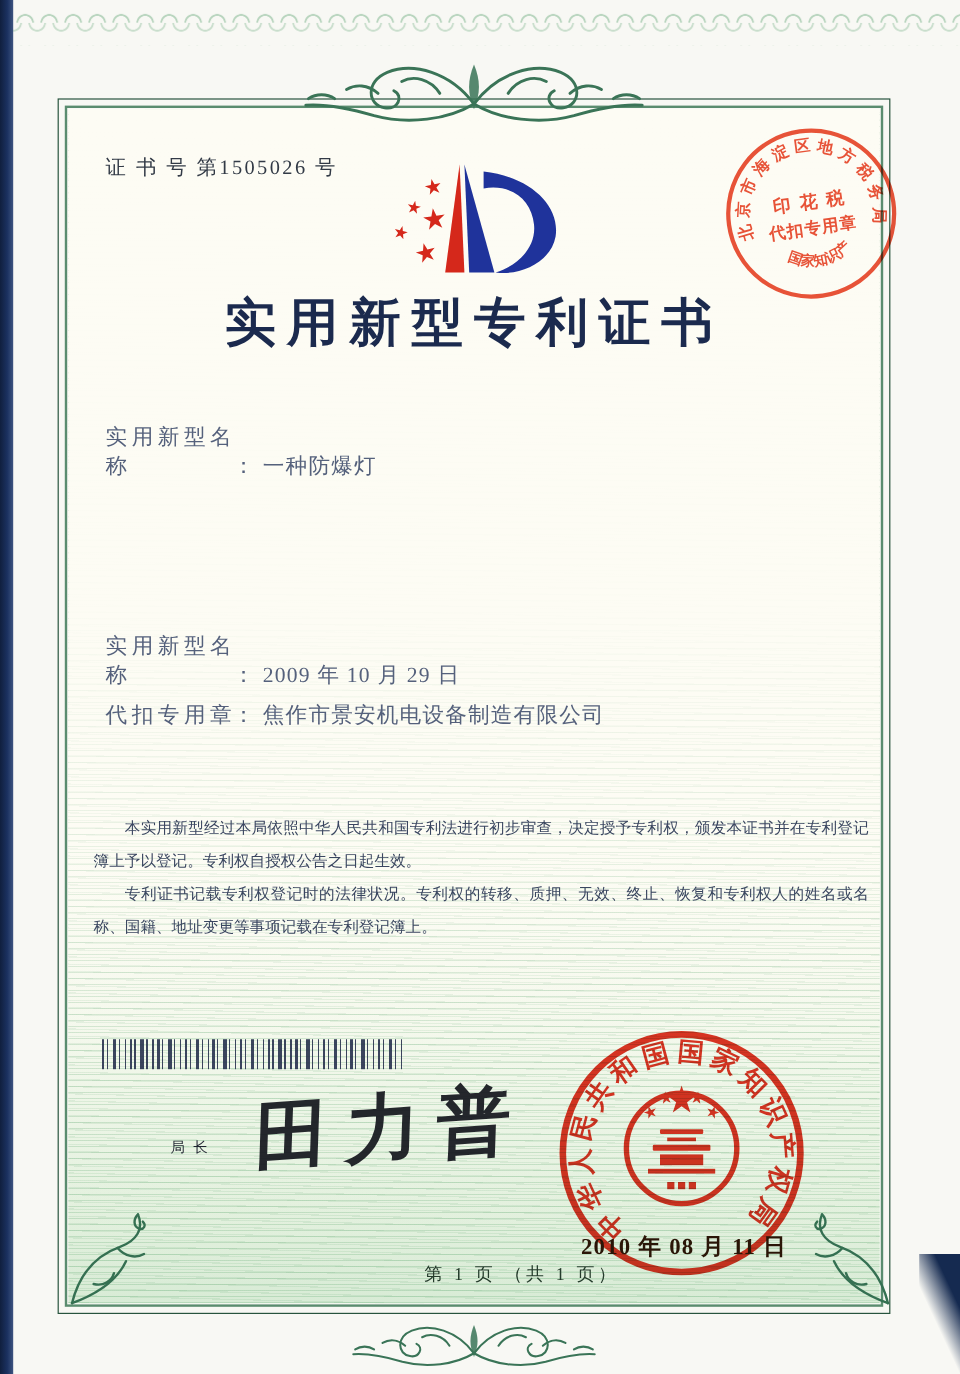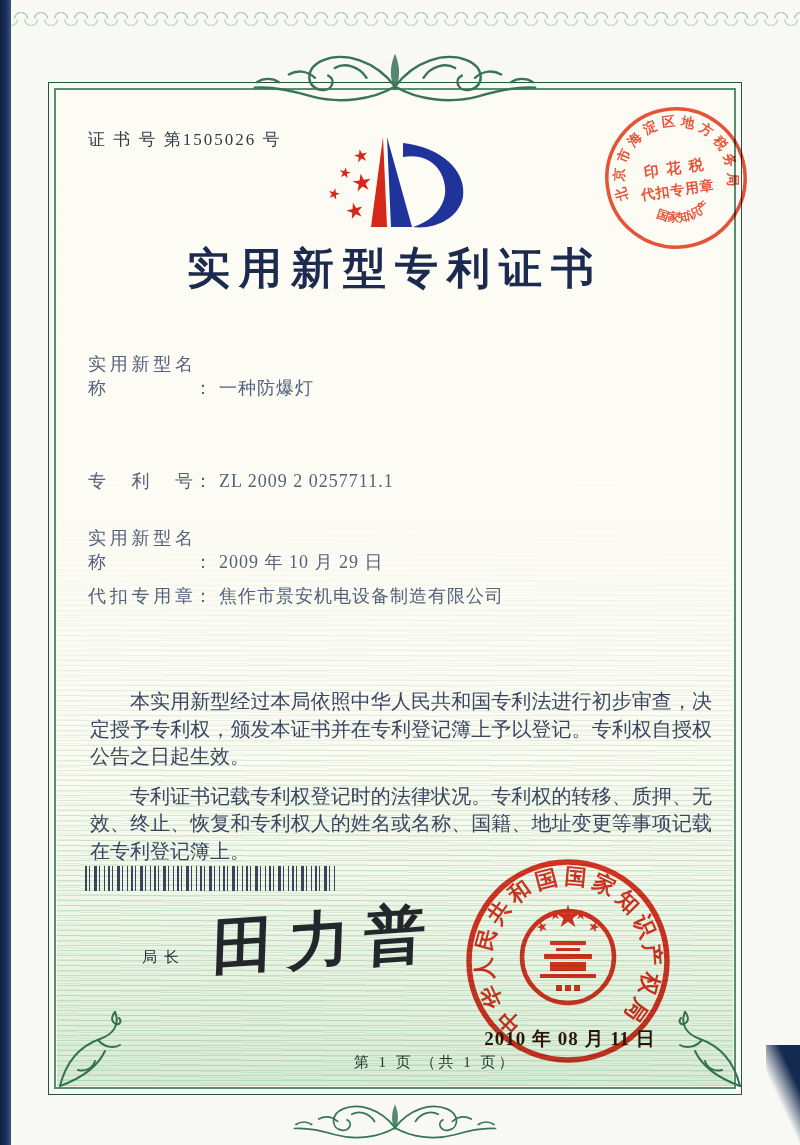--- a/index.html
+++ b/index.html
@@ -55,29 +55,29 @@
   
   .cert-no{position:absolute;left:88px;top:128px;font-size:17px;letter-spacing:2px;color:#323a46;}
   .logo{position:absolute;left:312px;top:127px;width:166px;height:110px;}
   .title{position:absolute;left:57px;top:240px;width:676px;text-align:center;
     font-size:43px;font-weight:700;letter-spacing:9px;color:var(--titleNavy);}
   .field-row{position:absolute;left:88px;width:620px;font-size:18px;color:var(--fieldText);letter-spacing:1px;}
   .flabel{display:inline-block;width:106px;text-align:justify;text-align-last:justify;vertical-align:bottom;}
   .fcolon{margin:0 2px 0 0;}
   .fvalue{margin-left:4px;}
   .paras{position:absolute;left:78px;top:676px;width:646px;color:var(--bodyText);}
-  .paras p{font-size:20px;line-height:27.5px;text-align:justify;text-indent:2em;margin:12px;}
+  .paras p{font-size:13px;line-height:27.5px;text-align:justify;text-indent:2em;margin:0;}
   .barcode{position:absolute;left:85px;top:866px;width:252px;height:25px;opacity:.88;
     background:repeating-linear-gradient(90deg,
       var(--barcodeNavy) 0 2px,transparent 2px 4px,
       var(--barcodeNavy) 4px 5px,transparent 5px 9px,
       var(--barcodeNavy) 9px 12px,transparent 12px 14px,
       var(--barcodeNavy) 14px 15px,transparent 15px 19px,
       var(--barcodeNavy) 19px 20px,transparent 20px 23px);}
-  .sig-role{position:absolute;left:142px;top:948px;font-size:15px;letter-spacing:7px;color:#1f2430;}
+  .sig-role{position:absolute;left:142px;top:948px;font-size:12px;letter-spacing:7px;color:#1f2430;}
   .sig-name{position:absolute;left:212px;top:898px;font-size:62px;font-weight:700;
     letter-spacing:14px;color:#14161d;transform:rotate(-4deg) skewX(-6deg);opacity:.92;}
   .tax-stamp{position:absolute;left:598px;top:100px;width:156px;height:156px;
     transform:rotate(-8deg);mix-blend-mode:multiply;opacity:.93;}
   .official-seal{position:absolute;left:462px;top:855px;width:212px;height:212px;
     mix-blend-mode:multiply;opacity:.95;}
   .seal-date{position:absolute;left:470px;top:1026px;width:200px;text-align:center;
     font-size:19px;font-weight:700;letter-spacing:1px;color:#2a1507;}
   .footer{position:absolute;left:57px;top:1053px;width:756px;text-align:center;
     font-size:15px;letter-spacing:3px;color:#253c2c;}
@@ -174,23 +174,20 @@
       </text>
       <text x="78" y="74" text-anchor="middle" font-size="15" font-weight="bold" fill="#e8472b" letter-spacing="2">印 花 税</text>
       <text x="78" y="96" text-anchor="middle" font-size="14" font-weight="bold" fill="#e8472b" letter-spacing="1">代扣专用章</text>
     </svg>
   </div>
 
   <div class="title">实用新型专利证书</div>
 
   <div class="field-row" style="top:352px">
     <span class="flabel">实用新型名称</span><span class="fcolon">：</span><span class="fvalue">一种防爆灯</span>
-  </div>
-  <div class="field-row" style="top:469px">
-    <span class="flabel">专利号</span><span class="fcolon">：</span><span class="fvalue">ZL 2009 2 0257711.1</span>
   </div>
   <div class="field-row" style="top:526px">
     <span class="flabel">实用新型名称</span><span class="fcolon">：</span><span class="fvalue">2009 年 10 月 29 日</span>
   </div>
   <div class="field-row" style="top:584px">
     <span class="flabel">代扣专用章</span><span class="fcolon">：</span><span class="fvalue">焦作市景安机电设备制造有限公司</span>
   </div>
 
   <div class="paras">
     <p>本实用新型经过本局依照中华人民共和国专利法进行初步审查，决定授予专利权，颁发本证书并在专利登记簿上予以登记。专利权自授权公告之日起生效。</p>

